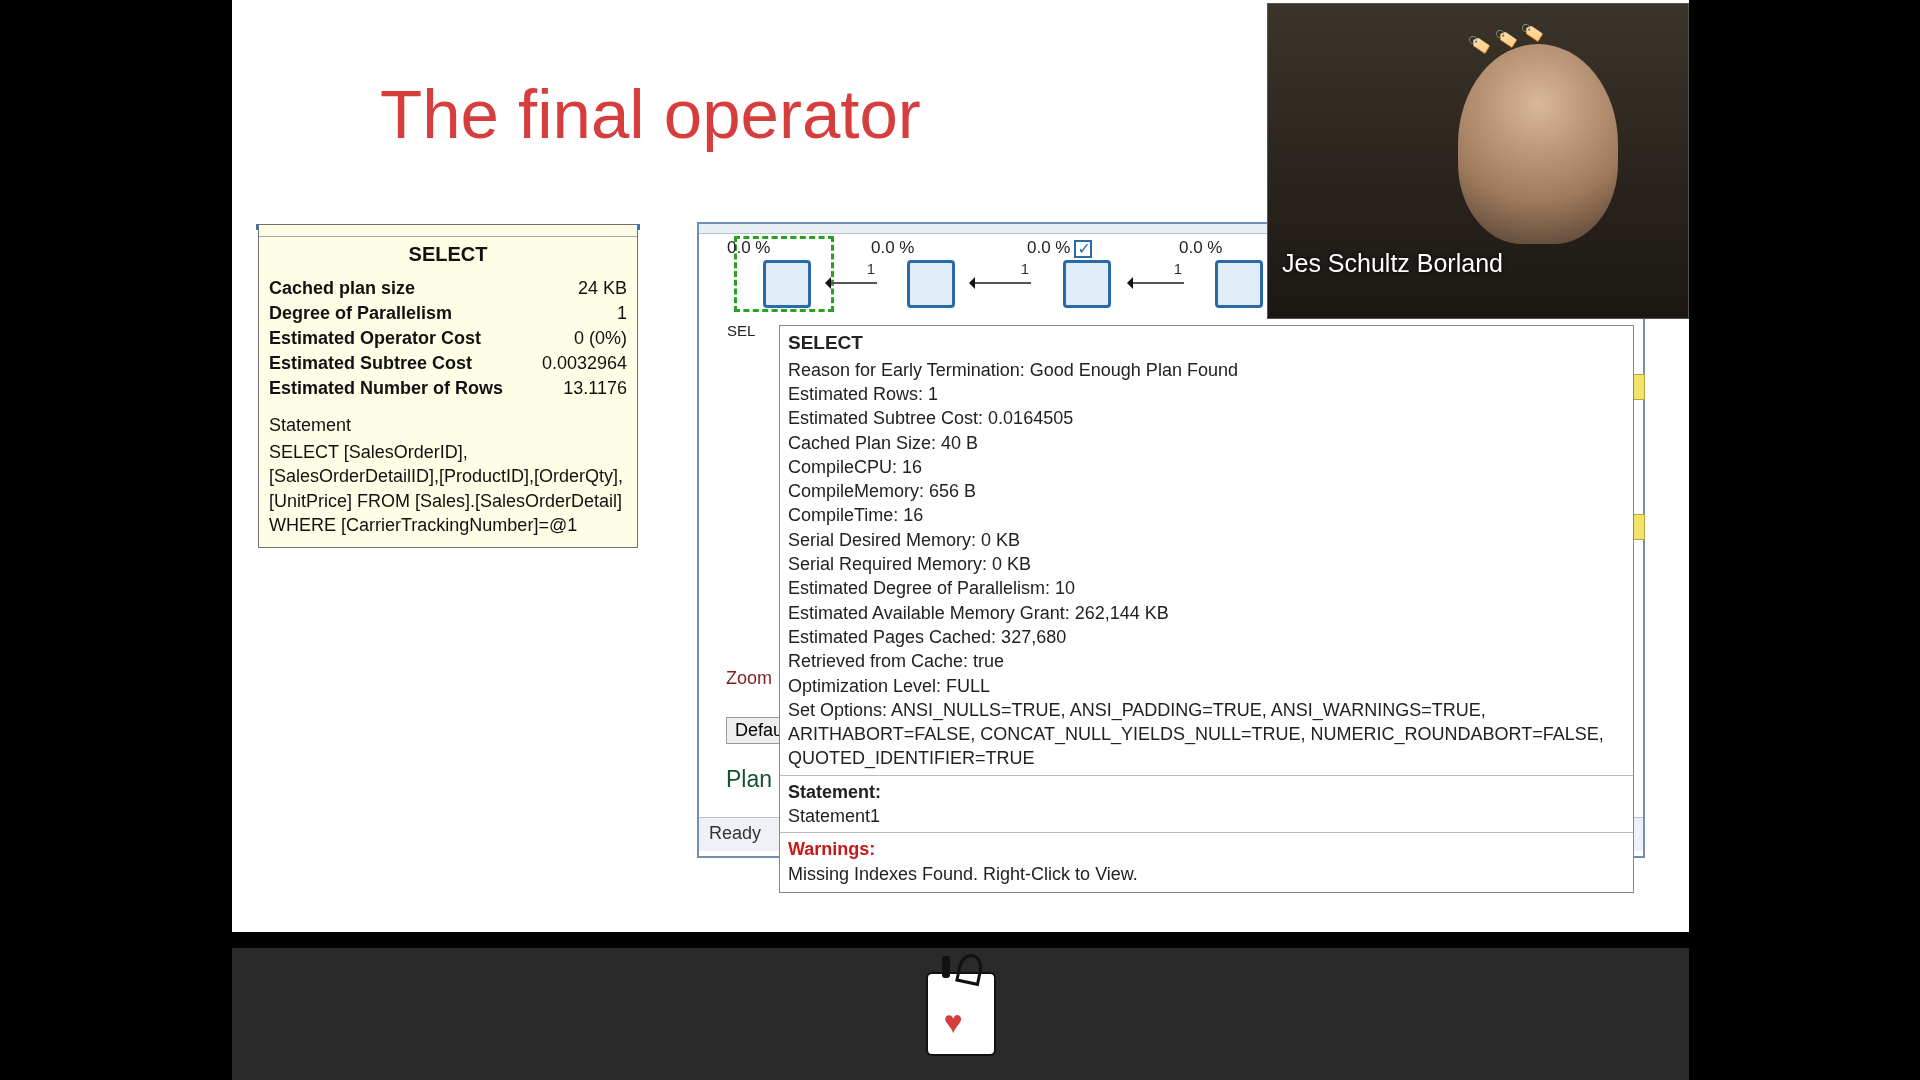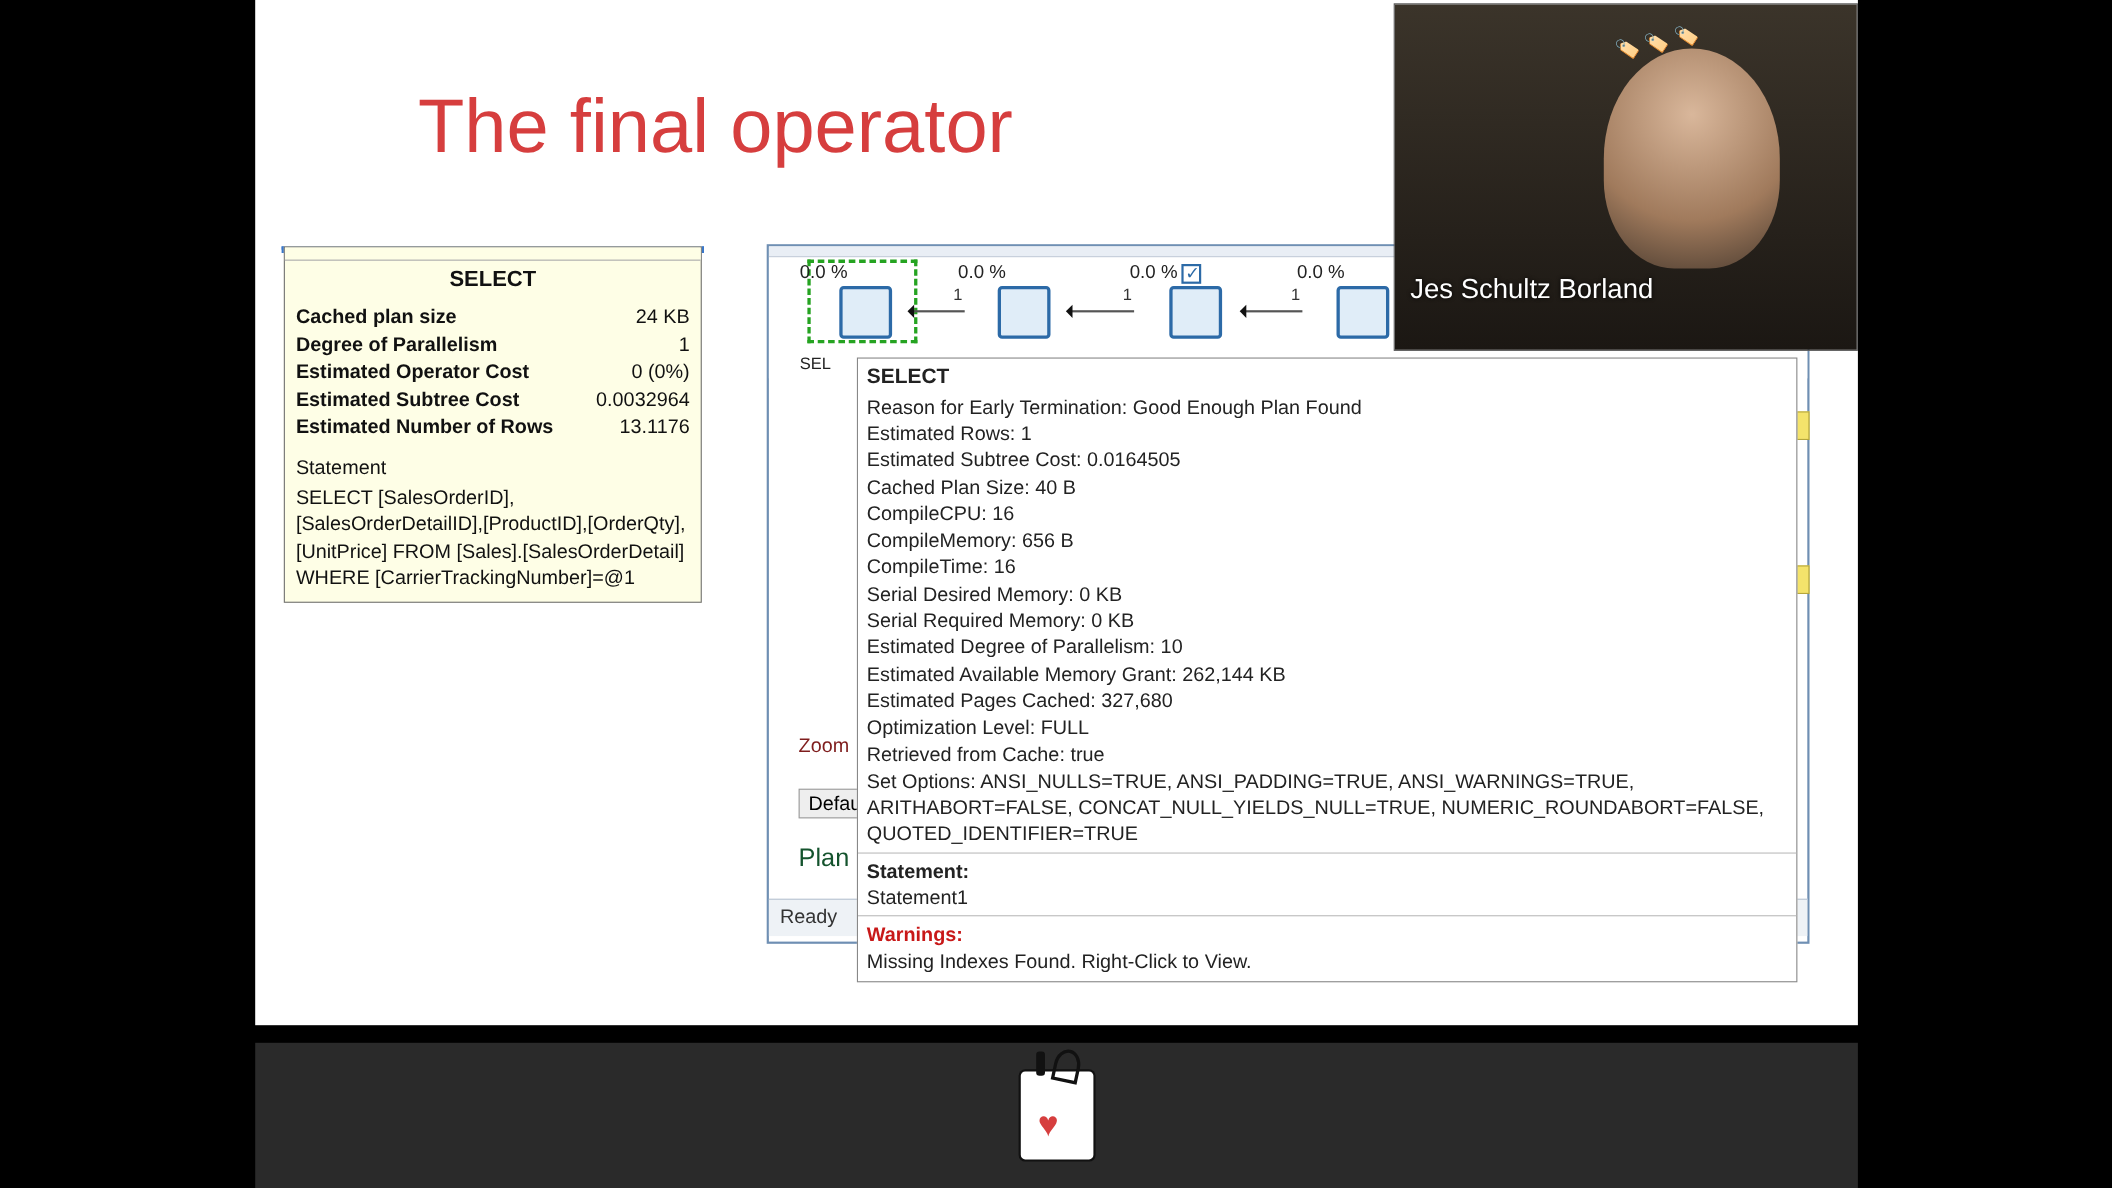--- a/index.html
+++ b/index.html
@@ -394,22 +394,22 @@
         <div class="line">Estimated Subtree Cost:  0.0164505</div>
         <div class="line">Cached Plan Size:  40 B</div>
         <div class="line">CompileCPU:  16</div>
         <div class="line">CompileMemory:  656 B</div>
         <div class="line">CompileTime:  16</div>
         <div class="line">Serial Desired Memory:  0 KB</div>
         <div class="line">Serial Required Memory:  0 KB</div>
         <div class="line">Estimated Degree of Parallelism:  10</div>
         <div class="line">Estimated Available Memory Grant:  262,144 KB</div>
         <div class="line">Estimated Pages Cached:  327,680</div>
+        <div class="line">Retrieved from Cache:  true</div>
         <div class="line">Optimization Level:  FULL</div>
-        <div class="line">Retrieved from Cache:  true</div>
         <div class="line">Set Options:  ANSI_NULLS=TRUE, ANSI_PADDING=TRUE, ANSI_WARNINGS=TRUE, ARITHABORT=FALSE, CONCAT_NULL_YIELDS_NULL=TRUE, NUMERIC_ROUNDABORT=FALSE, QUOTED_IDENTIFIER=TRUE</div>
       </div>
     <div class="sep"></div>
     <div class="line"><b>Statement:</b></div>
     <div class="line">Statement1</div>
     <div class="sep"></div>
     <div class="line warn">Warnings:</div>
     <div class="line">Missing Indexes Found. Right-Click to View.</div>
   </div>
 

